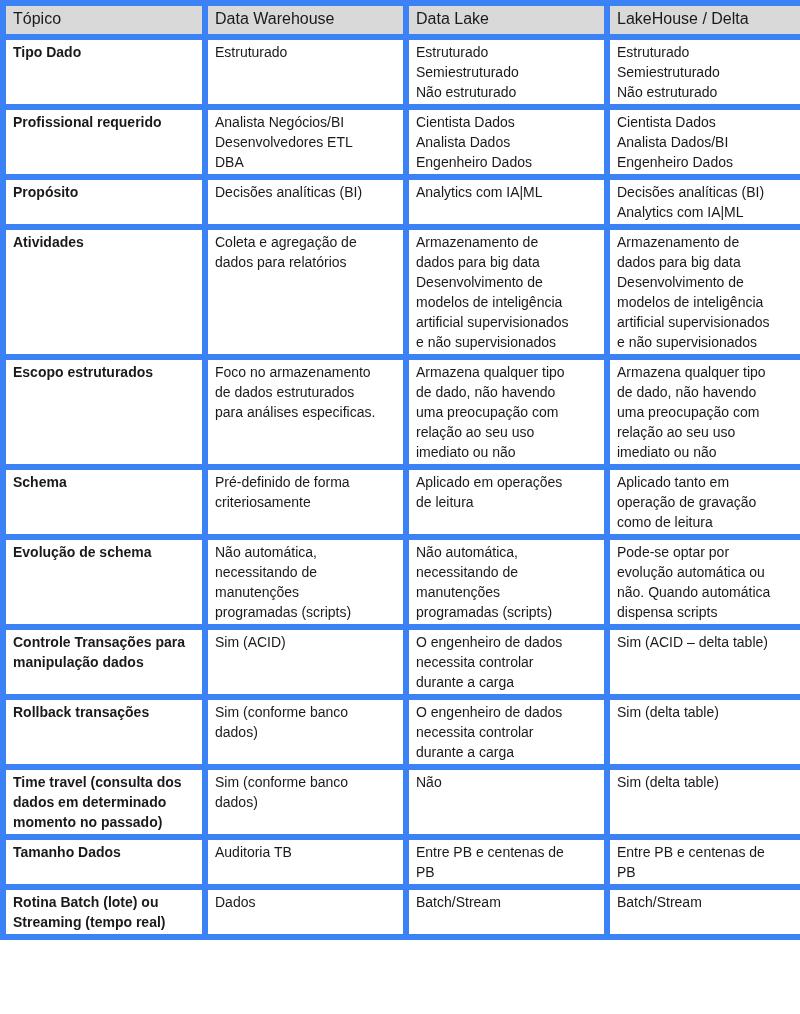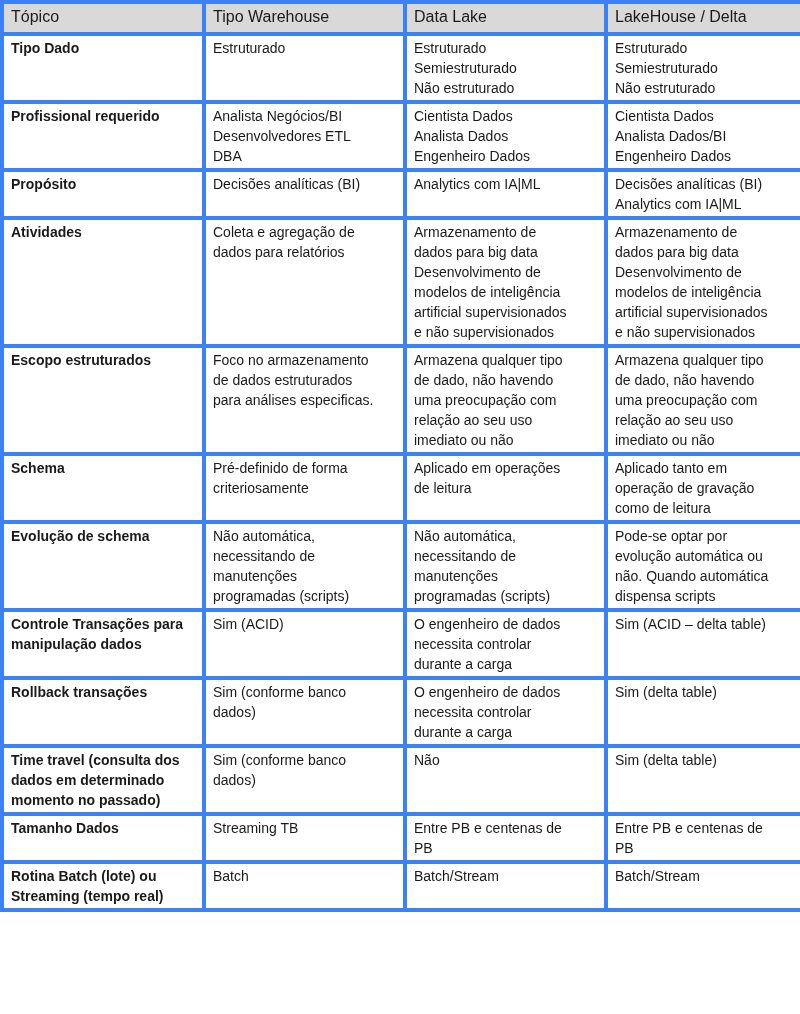--- a/index.html
+++ b/index.html
@@ -22,21 +22,21 @@
     top: 0;
     left: 0;
   }
   table.compare col.c-topic { width: 202px; }
   table.compare col.c-dw    { width: 201px; }
   table.compare col.c-dl    { width: 201px; }
   table.compare col.c-lh    { width: 196px; }
 
   table.compare th,
   table.compare td {
-    border: 4px solid #3b82f6;
+    border: 6px solid #3b82f6;
     vertical-align: top;
     text-align: left;
     padding: 2px 4px 2px 7px;
     overflow: hidden;
   }
   table.compare th {
     background: #d9d9d9;
     font-weight: normal;
     font-size: 16px;
     line-height: 22px;
@@ -59,21 +59,21 @@
 <table class="compare">
   <colgroup>
     <col class="c-topic">
     <col class="c-dw">
     <col class="c-dl">
     <col class="c-lh">
   </colgroup>
   <thead>
     <tr>
       <th>Tópico</th>
-      <th>Tipo Warehouse</th>
+      <th>Data Warehouse</th>
       <th>Data Lake</th>
       <th>LakeHouse / Delta</th>
     </tr>
   </thead>
   <tbody>
     <tr>
       <td class="topic">Tipo Dado</td>
       <td>Estruturado</td>
       <td>Estruturado
 Semiestruturado
@@ -181,27 +181,27 @@
       <td class="topic">Time travel (consulta dos
 dados em determinado
 momento no passado)</td>
       <td>Sim (conforme banco
 dados)</td>
       <td>Não</td>
       <td>Sim (delta table)</td>
     </tr>
     <tr>
       <td class="topic">Tamanho Dados</td>
-      <td>Streaming TB</td>
+      <td>Auditoria TB</td>
       <td>Entre PB e centenas de
 PB</td>
       <td>Entre PB e centenas de
 PB</td>
     </tr>
     <tr>
       <td class="topic">Rotina Batch (lote) ou
 Streaming (tempo real)</td>
-      <td>Batch</td>
+      <td>Dados</td>
       <td>Batch/Stream</td>
       <td>Batch/Stream</td>
     </tr>
   </tbody>
 </table>
 
 </body></html>

